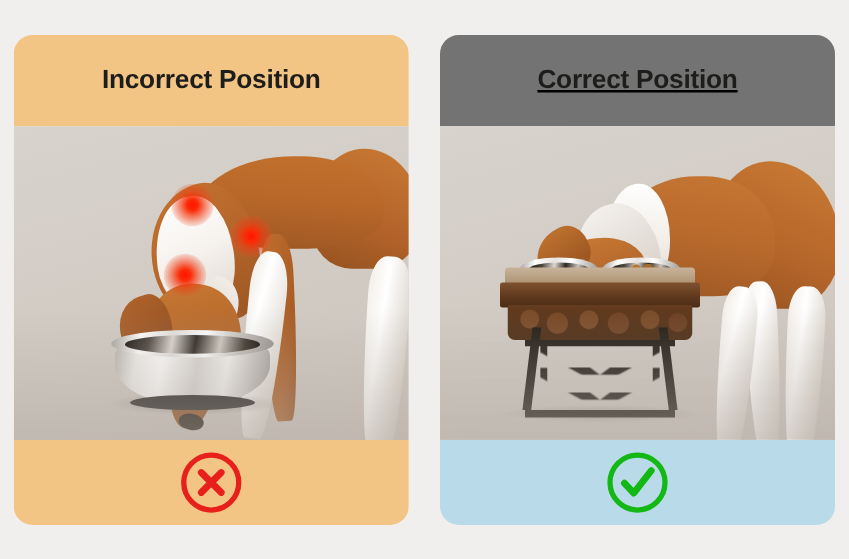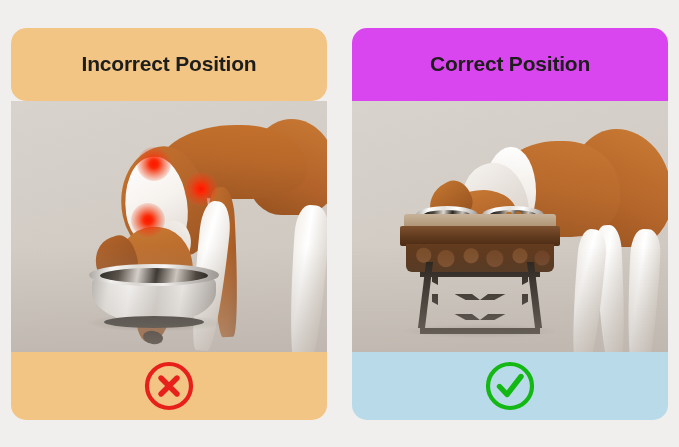--- a/index.html
+++ b/index.html
@@ -39,22 +39,22 @@
     text-align: center;
     padding: 0 10px;
   }
   .card-header .title {
     font-size: 21px;
     font-weight: bold;
     line-height: 1.18;
     color: #1d1d1b;
     letter-spacing: -0.2px;
   }
-  .card--bad .card-header { background: #f3c584; border-radius: 15px; }
-  .card--good .card-header { background: #d946ef; }
+  .card--bad .card-header { background: #f3c584; }
+  .card--good .card-header { background: #737373; text-decoration: underline; }
 
   
   .card-photo {
     position: relative;
     flex: 1 1 auto;
     overflow: hidden;
     background: linear-gradient(165deg, #d8d3cd 0%, #d2ccc5 45%, #cdc6bf 100%);
   }
   .floor-shade {
     position: absolute; left: 0; right: 0; bottom: 0; height: 42%;

